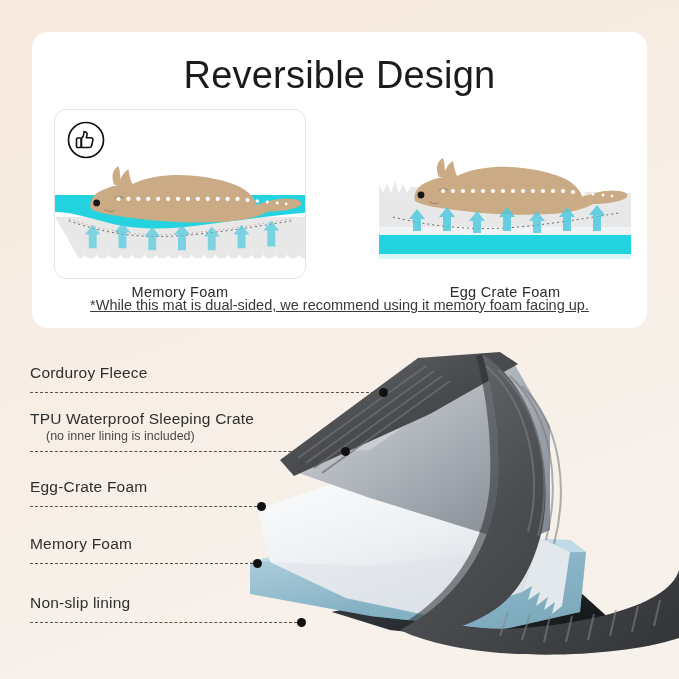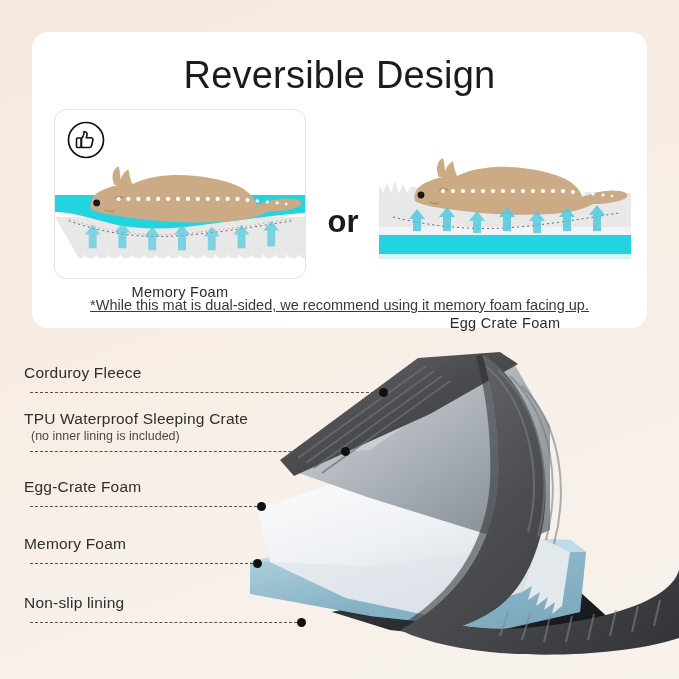--- a/index.html
+++ b/index.html
@@ -88,49 +88,49 @@
   .panel-caption {
     position: absolute;
     width: 252px;
     text-align: center;
     top: 252px;
     font-size: 14.5px;
     color: #2b2b2b;
     letter-spacing: 0.3px;
   }
   .cap-left  { left: 22px; }
-  .cap-right { left: 347px; margin-top: 31px; }
+  .cap-right { left: 347px; }
 
   .footnote {
     position: absolute;
     left: 0;
     top: 265px;
     width: 100%;
     text-align: center;
     font-size: 14.5px;
     color: #3a3a3a;
     text-decoration: underline;
   }
 
   
   .callout {
     position: absolute;
-    left: 24px;
+    left: 30px;
   }
   .callout .label {
     font-size: 15.5px;
     color: #2e2e2e;
     white-space: nowrap;
     letter-spacing: 0.2px;
   }
   .callout .sub {
     font-size: 12.5px;
     color: #4a4a4a;
     white-space: nowrap;
-    margin-left: 7px;
+    margin-left: 16px;
     margin-top: 1px;
   }
   .leader {
     position: absolute;
     left: 30px;
     height: 1px;
     border-top: 1.4px dashed #5a5048;
   }
   .leader-dot {
     position: absolute;
@@ -286,21 +286,20 @@
         <path d="M64 122 L64 108 L60 108 L68 98 L76 108 L72 108 L72 122 Z" opacity="0.85"></path>
         <path d="M94 124 L94 112 L90 112 L98 102 L106 112 L102 112 L102 124 Z" opacity="0.8"></path>
         <path d="M124 122 L124 108 L120 108 L128 98 L136 108 L132 108 L132 122 Z" opacity="0.85"></path>
         <path d="M154 124 L154 112 L150 112 L158 102 L166 112 L162 112 L162 124 Z" opacity="0.8"></path>
         <path d="M184 122 L184 108 L180 108 L188 98 L196 108 L192 108 L192 122 Z" opacity="0.85"></path>
         <path d="M214 122 L214 106 L210 106 L218 96 L226 106 L222 106 L222 122 Z" opacity="0.85"></path>
       </g>
     </svg>
   </div>
 
-  <div class="or-word">or</div>
 
   <div class="panel-caption cap-left">Memory Foam</div>
   <div class="panel-caption cap-right">Egg Crate Foam</div>
 
   <div class="footnote">*While this mat is dual-sided, we recommend using it memory foam facing up.</div>
 </div>
 
 <svg class="product" viewBox="0 0 429 330">
   <defs>
     <linearGradient id="gFleece" x1="0" y1="0" x2="1" y2="1">

